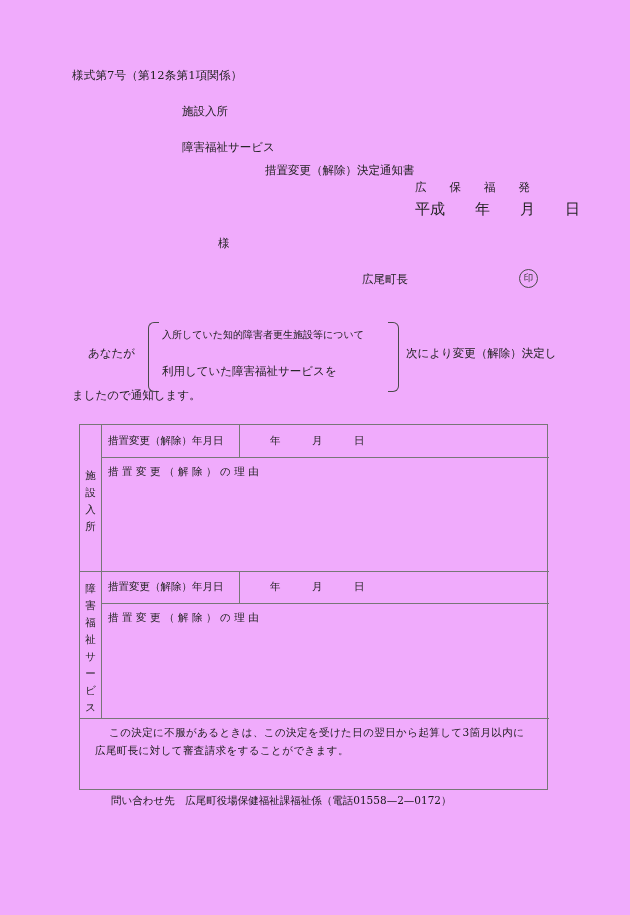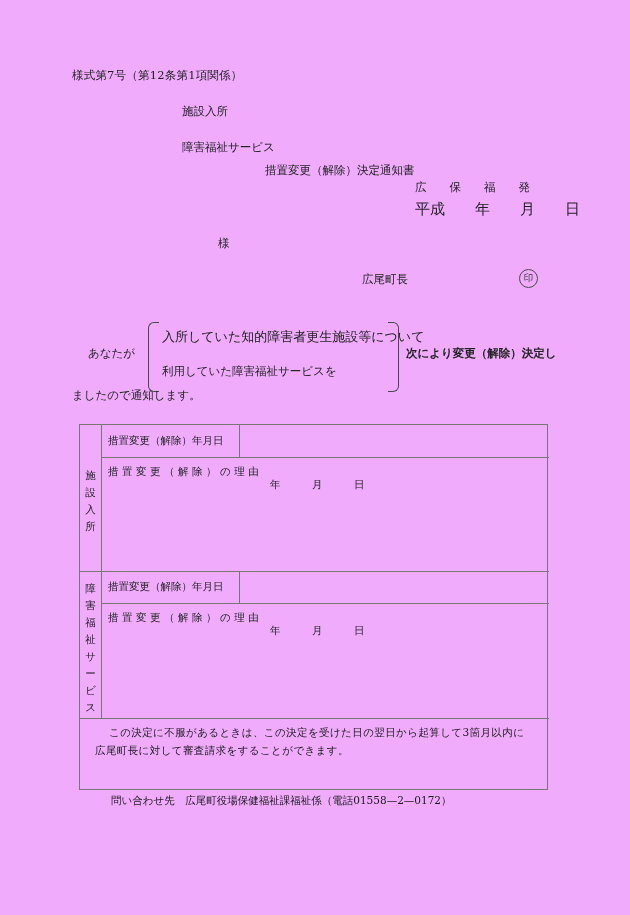--- a/index.html
+++ b/index.html
@@ -57,23 +57,23 @@
     position: absolute;
     width: 10px;
     height: 68px;
     border-top: 1.1px solid #4a4a4a;
     border-bottom: 1.1px solid #4a4a4a;
   }
   #brace-left  { left: 60px; top: 2px; border-left: 1.1px solid #4a4a4a;
                  border-top-left-radius: 6px; border-bottom-left-radius: 6px; }
   #brace-right { left: 300px; top: 2px; border-right: 1.1px solid #4a4a4a;
                  border-top-right-radius: 6px; border-bottom-right-radius: 6px; }
-  #stmt-option1 { left: 74px; top: 8px;  font-size: 13px; text-align: center; }
+  #stmt-option1 { left: 74px; top: 8px;  font-size: 10px; text-align: center; }
   #stmt-option2 { left: 74px; top: 44px; font-size: 11.5px; }
-  #stmt-tail { left: 318px; top: 26px; font-size: 11.5px; font-weight: bold; }
+  #stmt-tail { left: 318px; top: 26px; font-size: 11.5px; }
   #stmt-closing { left: 72px; top: 388px; font-size: 11.5px; }
 
   
   #table {
     left: 79px; top: 424px;
     width: 469px; height: 366px;
     border: 1.1px solid #777;
     box-sizing: border-box;
   }
   .vline { position: absolute; width: 0; border-left: 1.1px solid #777; }
@@ -108,21 +108,20 @@
     position: absolute;
     font-size: 10.5px;
     white-space: pre;
     color: #222;
   }
   .cell-date {
     position: absolute;
     font-size: 10.5px;
     white-space: pre;
     color: #222;
-    margin-top: 44px;
   }
   #blk1-date-label   { left: 28px;  top: 9px; }
   #blk1-date-value   { left: 190px; top: 9px; }
   #blk1-reason-label { left: 28px;  top: 40px; letter-spacing: 3.5px; }
   #blk2-date-label   { left: 28px;  top: 155px; }
   #blk2-date-value   { left: 190px; top: 155px; }
   #blk2-reason-label { left: 28px;  top: 186px; letter-spacing: 3.5px; }
 
   #note-block { position: absolute; left: 1px; top: 293px; width: 469px; height: 72px; }
   #note-line1 { position: absolute; left: 28px; top: 8px;  font-size: 10.5px; white-space: pre; letter-spacing: .4px; }

